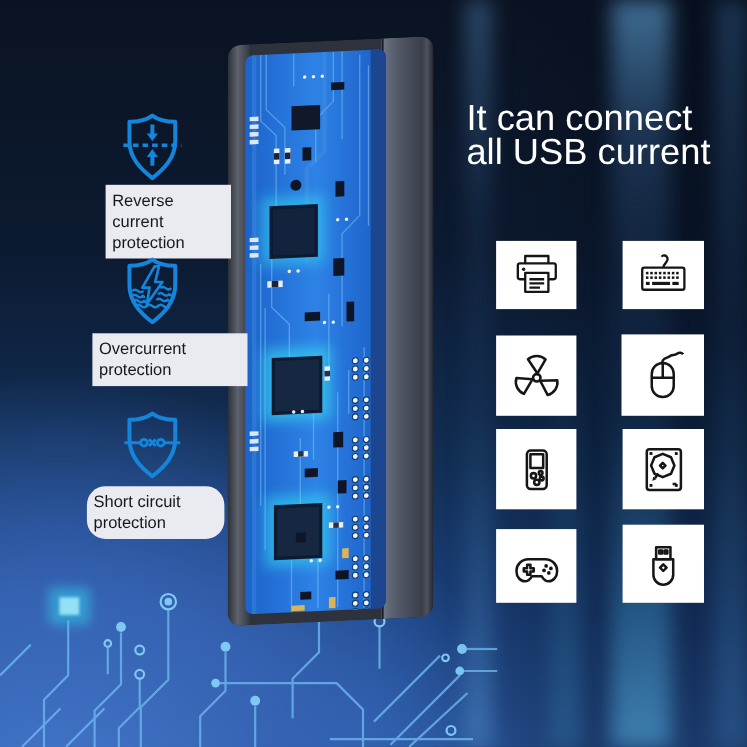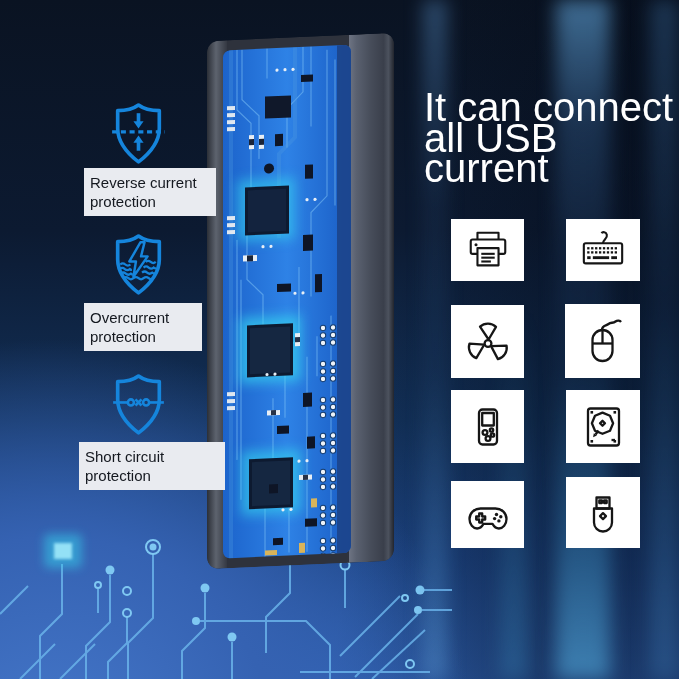--- a/index.html
+++ b/index.html
@@ -11,21 +11,21 @@
   }
   .streak{position:absolute;top:0;bottom:0;filter:blur(9px);pointer-events:none;}
   .s1{left:423px;width:24px;background:linear-gradient(180deg, rgba(95,155,215,.40) 0%, rgba(70,120,180,.12) 30%, rgba(70,120,180,.10) 55%, rgba(90,160,220,.28) 85%, rgba(110,180,235,.34) 100%);}
   .s2{left:556px;width:54px;background:linear-gradient(180deg, rgba(100,170,225,.60) 0%, rgba(70,125,185,.30) 18%, rgba(60,110,170,.14) 38%, rgba(50,100,160,.12) 55%, rgba(62,150,205,.35) 78%, rgba(90,185,235,.55) 100%);}
   .s3{left:650px;width:29px;background:linear-gradient(180deg, rgba(70,130,190,.32) 0%, rgba(50,100,160,.10) 45%, rgba(70,140,200,.28) 90%);}
   .s4{left:500px;width:28px;background:linear-gradient(180deg, rgba(0,0,0,0) 45%, rgba(70,170,220,.25) 100%);}
   .circuit{position:absolute;left:0;top:518px;}
   .device{position:absolute;left:207px;top:37px;transform:skewY(-2.6deg);}
   .shield{position:absolute;}
   .plabel{position:absolute;background:#e9ebf0;color:#14181f;font-size:15px;line-height:19px;padding:5px 2px 5px 6px;box-sizing:border-box;}
-  .headline{position:absolute;left:424px;top:92px;color:#ffffff;font-size:40px;line-height:30.5px;letter-spacing:0;}
+  .headline{position:absolute;left:424px;top:92px;color:#ffffff;font-size:33px;line-height:30.5px;letter-spacing:0;}
   .headline span{display:block;}
   .sq{position:absolute;background:#ffffff;display:flex;align-items:center;justify-content:center;}
 </style>
 </head>
 <body>
 
 <div class="page">
 
   <svg class="circuit" width="470" height="161" viewBox="0 0 470 161">
     <defs>
@@ -240,49 +240,49 @@
   </div>
 
   <svg class="shield" style="left:110px;top:100px;" width="57" height="67" viewBox="0 0 56 66">
     <path d="M28 5 C24 8 16 10.5 7.5 10.5 V28 C7.5 42.5 17 52.5 28 61 C39 52.5 48.5 42.5 48.5 28 V10.5 C40 10.5 32 8 28 5 Z" fill="none" stroke="#1585dc" stroke-width="3.6" stroke-linejoin="round"></path>
     <line x1="28" y1="13" x2="28" y2="22" stroke="#1585dc" stroke-width="3.6"></line>
     <polygon points="23,21 33,21 28,28" fill="#1585dc"></polygon>
     <line x1="2" y1="31.5" x2="54" y2="31.5" stroke="#1585dc" stroke-width="3.2" stroke-dasharray="5 3.6"></line>
     <line x1="28" y1="50" x2="28" y2="41" stroke="#1585dc" stroke-width="3.6"></line>
     <polygon points="23,42 33,42 28,35" fill="#1585dc"></polygon>
   </svg>
-  <div class="plabel" style="left:84px;top:168px;width:132px;"><span>Reverse current protection</span></div>
+  <div class="plabel" style="left:96px;top:168px;width:114px;"><span>Reverse current protection</span></div>
 
   <svg class="shield" style="left:110px;top:231px;" width="57" height="67" viewBox="0 0 56 66">
     <path d="M28 5 C24 8 16 10.5 7.5 10.5 V28 C7.5 42.5 17 52.5 28 61 C39 52.5 48.5 42.5 48.5 28 V10.5 C40 10.5 32 8 28 5 Z" fill="none" stroke="#1585dc" stroke-width="3.6" stroke-linejoin="round"></path>
     <g stroke="#1585dc" stroke-width="2.2" fill="none">
       <path d="M10 33 q2.5 -2.2 5 0 q2.5 2.2 5 0"></path>
       <path d="M35 30.5 q2.5 -2.2 5 0 q2.5 2.2 5 0"></path>
       <path d="M9.5 37.5 q2.5 -2.2 5 0 q2.5 2.2 5 0 q1 0.9 2 0.9"></path>
       <path d="M33 36 q2.5 -2.2 5 0 q2.5 2.2 5 0 q1.5 1.3 3 0.6"></path>
       <path d="M10.5 42 q2.5 -2.2 5 0 q2.5 2.2 5 0 q1 0.9 2 0.9"></path>
       <path d="M31.5 41 q2.5 -2.2 5 0 q2.5 2.2 5 0 q1.5 1.3 3 0.6"></path>
       <path d="M13 46.5 q2.5 -2.2 5 0 q2.5 2.2 5 0 q2.5 -2.2 5 0 q2.5 2.2 5 0 q2.5 -2.2 5 0 q2 1.8 4 0.6"></path>
     </g>
     <polygon points="30,11 19,30 25.5,30 23,45 37,25 30.5,25 34,11" fill="none" stroke="#1585dc" stroke-width="2.4" stroke-linejoin="round"></polygon>
   </svg>
-  <div class="plabel" style="left:84px;top:303px;width:118px;"><span>Overcurrent protection</span></div>
+  <div class="plabel" style="left:84px;top:303px;width:141px;"><span>Overcurrent protection</span></div>
 
   <svg class="shield" style="left:110px;top:371px;" width="57" height="67" viewBox="0 0 56 66">
     <path d="M28 5 C24 8 16 10.5 7.5 10.5 V28 C7.5 42.5 17 52.5 28 61 C39 52.5 48.5 42.5 48.5 28 V10.5 C40 10.5 32 8 28 5 Z" fill="none" stroke="#1585dc" stroke-width="3.6" stroke-linejoin="round"></path>
     <g stroke="#1585dc" stroke-width="2.6" fill="none">
       <line x1="3" y1="31" x2="17" y2="31"></line>
       <circle cx="20.5" cy="31" r="3"></circle>
       <line x1="25" y1="28" x2="31" y2="34"></line>
       <line x1="31" y1="28" x2="25" y2="34"></line>
       <circle cx="35.5" cy="31" r="3"></circle>
       <line x1="39" y1="31" x2="53" y2="31"></line>
     </g>
   </svg>
-  <div class="plabel" style="left:79px;top:442px;width:146px;"><span>Short circuit protection</span></div>
+  <div class="plabel" style="left:79px;top:442px;width:125px;border-radius:17px;"><span>Short circuit protection</span></div>
 
   <div class="headline">
     <span>It can connect</span>
     <span>all USB current</span>
   </div>
 
   <div class="sq" style="left:451px;top:219px;width:73px;height:62px;">
     <svg width="46" height="46" viewBox="0 0 48 48" fill="none" stroke="#161616" stroke-width="2.2" stroke-linejoin="round">
       <path d="M13 13 V6 H35 V13"></path>
       <rect x="6" y="13" width="36" height="15" rx="2"></rect>

